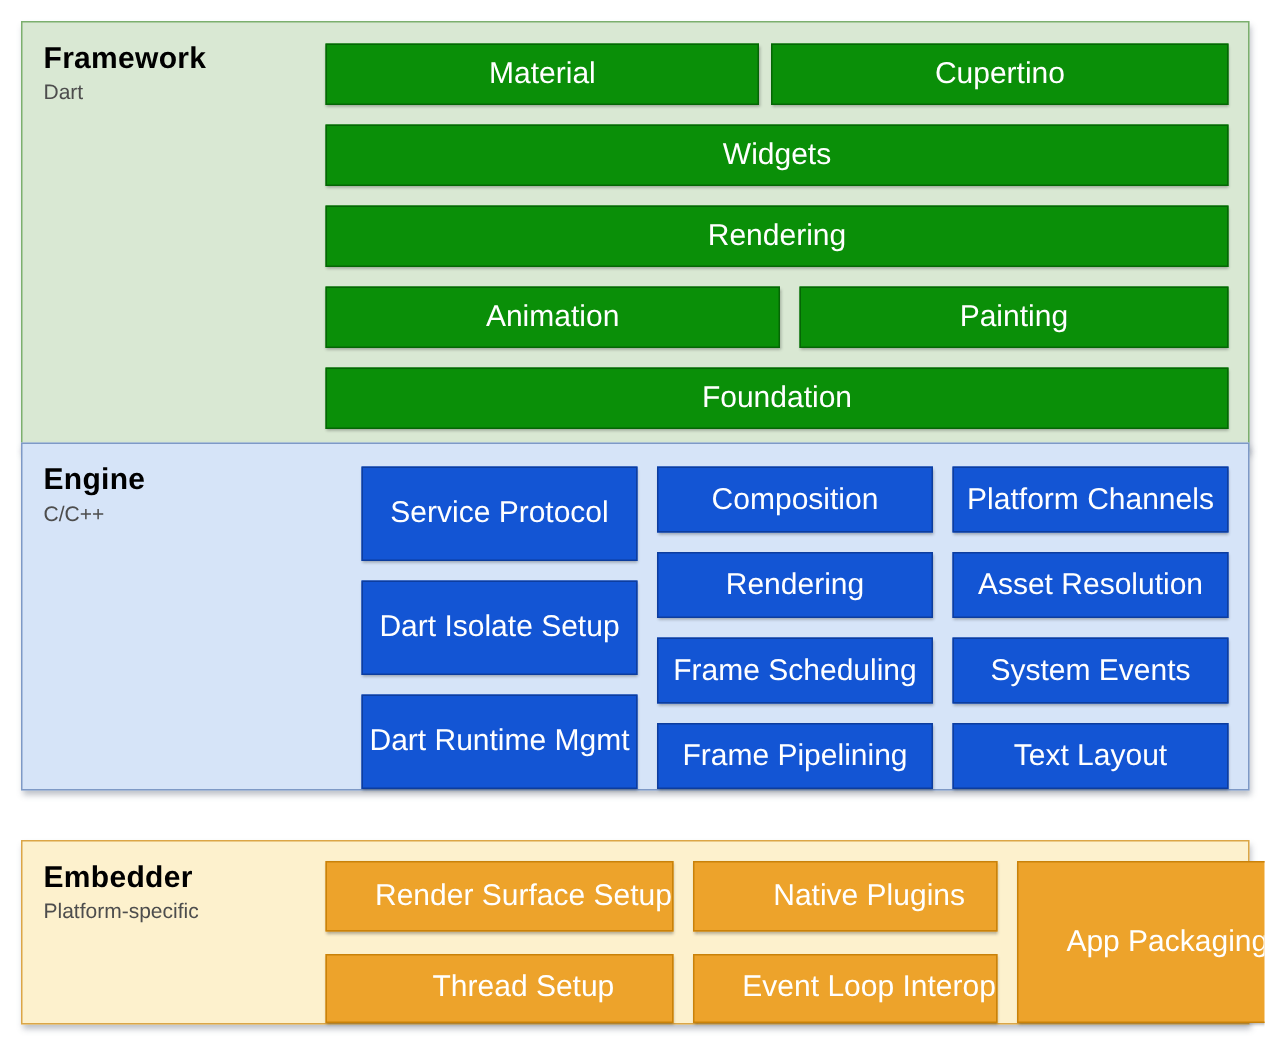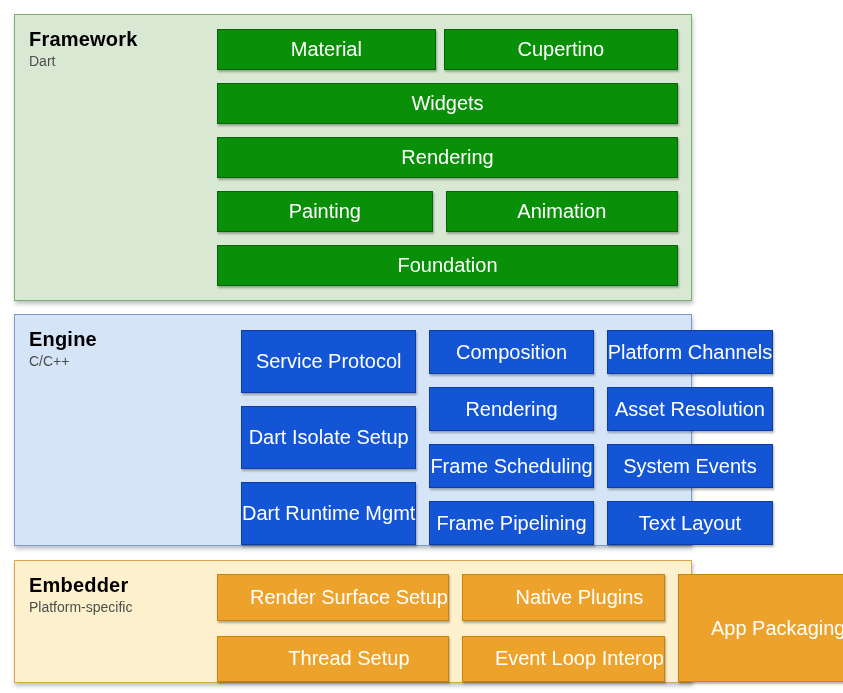--- a/index.html
+++ b/index.html
@@ -6,31 +6,31 @@
   html, body { background: #ffffff; }
   body {
     width: 843px; height: 693px;
     position: relative;
     font-family: "Liberation Sans", sans-serif;
     overflow: hidden;
   }
   .layer {
     position: absolute;
     left: 14px;
-    width: 678px;
+    width: 819px;
     border: 1.5px solid;
     box-shadow: 1px 3px 4px rgba(110,120,135,0.45);
   }
   #layer-framework {
     top: 14px; height: 287px;
     background: var(--framework_bg);
     border-color: var(--framework_border);
   }
   #layer-engine {
-    top: 314px; height: 232px;
+    top: 295px; height: 232px;
     background: var(--engine_bg);
     border-color: var(--engine_border);
   }
   #layer-embedder {
     top: 560px; height: 123px;
     background: var(--embedder_bg);
     border-color: var(--embedder_border);
   }
   .layer-label { position: absolute; left: 14px; top: 13px; }
   .layer-title {
@@ -84,22 +84,22 @@
       <div class="box">Material</div>
       <div class="box">Cupertino</div>
     </div>
     <div class="row">
       <div class="box">Widgets</div>
     </div>
     <div class="row">
       <div class="box">Rendering</div>
     </div>
     <div class="row">
+      <div class="box">Animation</div>
       <div class="box">Painting</div>
-      <div class="box">Animation</div>
     </div>
     <div class="row">
       <div class="box">Foundation</div>
     </div>
   </div>
 </div>
 
 <div class="layer" id="layer-engine">
   <div class="layer-label">
     <div class="layer-title">Engine</div>

